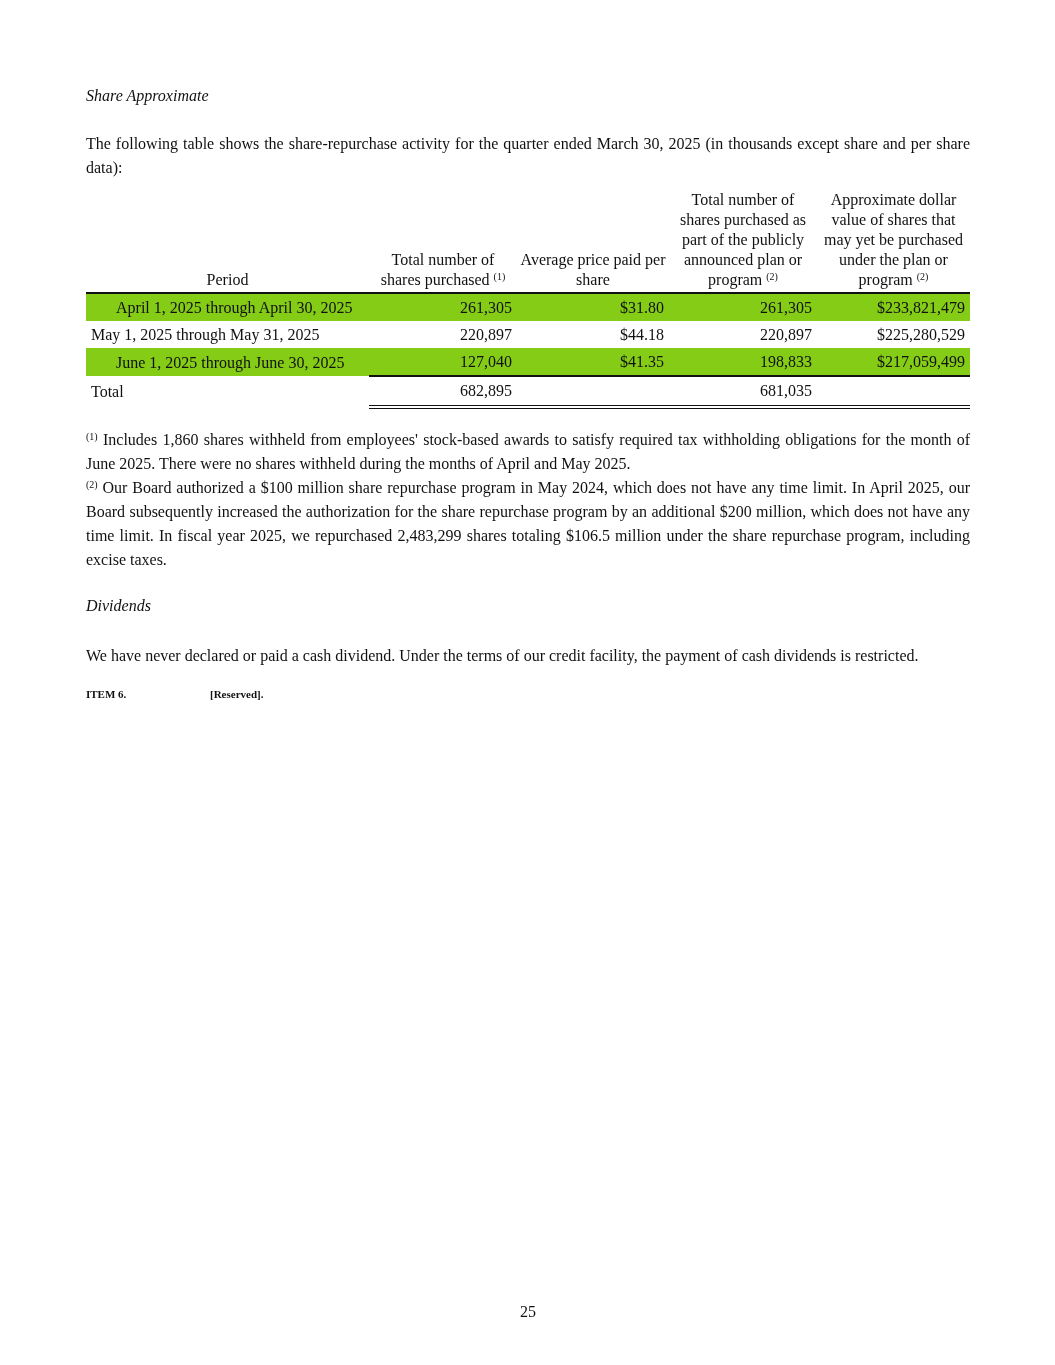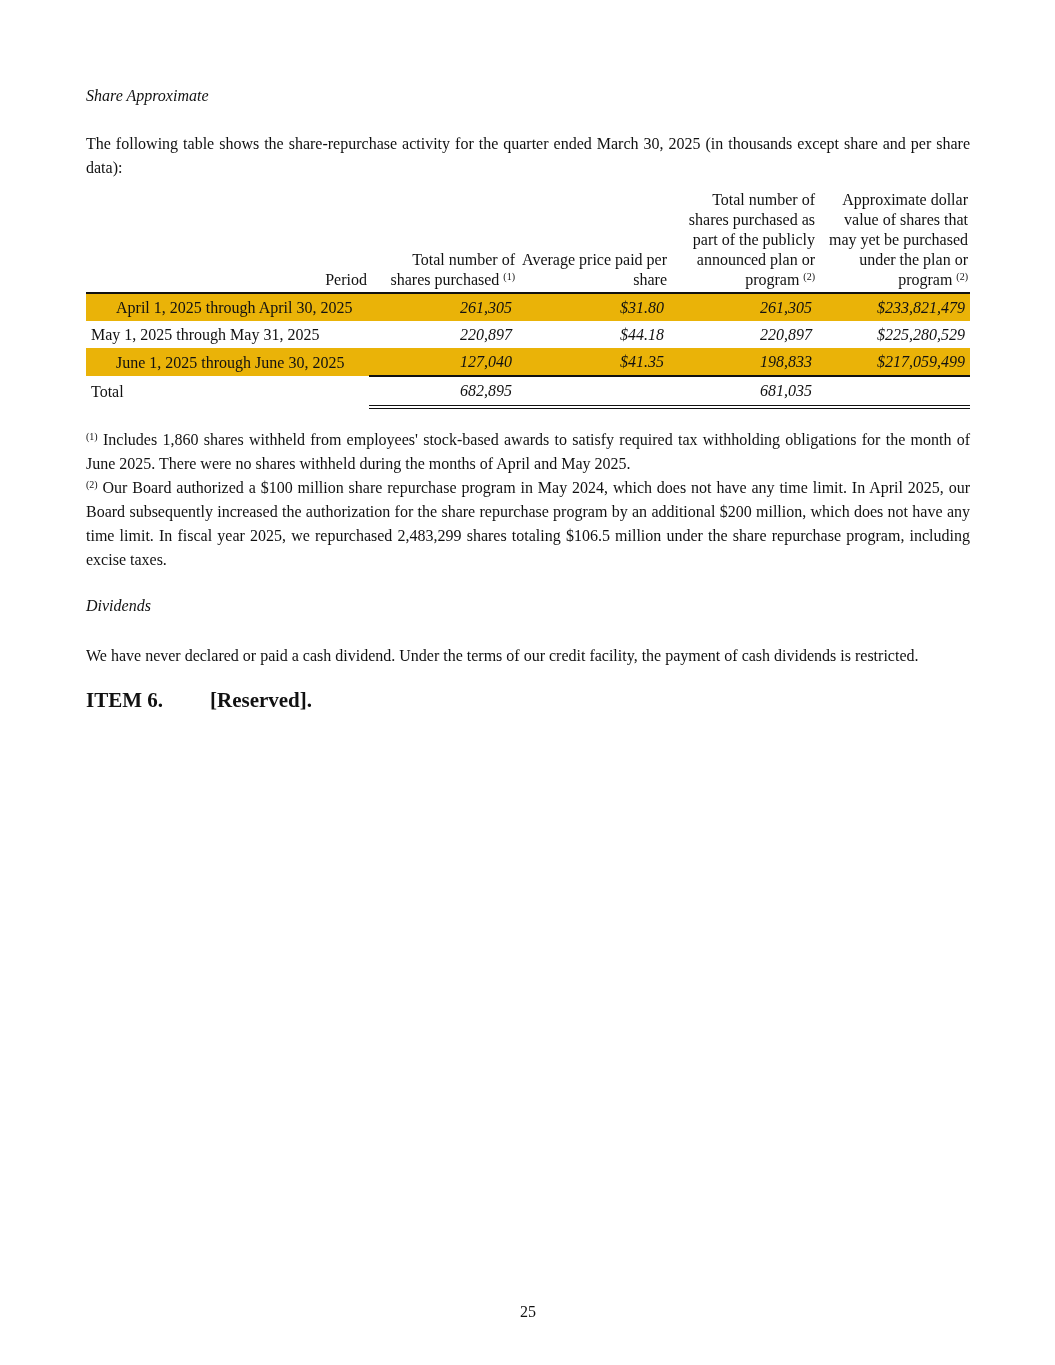--- a/index.html
+++ b/index.html
@@ -13,32 +13,32 @@
   .para {
     position: absolute; left: 0; width: 884px; font-size: 16px; line-height: 24px;
     text-align: justify;
   }
   sup { font-size: 10px; vertical-align: 5px; line-height: 0; }
   table.repurchase {
     position: absolute; left: 0; top: 190px; width: 884px;
     border-collapse: collapse; font-size: 16px;
   }
   table.repurchase th {
-    font-weight: normal; text-align: right; vertical-align: bottom;
+    font-weight: normal; text-align: center; vertical-align: bottom;
     line-height: 20px; padding: 0 2px 2px 2px;
     border-bottom: 2px solid #111;
   }
   table.repurchase td { padding: 0 5px; height: 27px; line-height: 27px; }
-  table.repurchase td.num { text-align: right; font-style: italic; }
-  table.repurchase tr.shaded td { background: #eab308; padding-left: 30px; }
+  table.repurchase td.num { text-align: right; }
+  table.repurchase tr.shaded td { background: #84cc16; padding-left: 30px; }
   table.repurchase td.period { text-align: left; white-space: nowrap; }
   tr.last-data td.ul { border-bottom: 2px solid #111; }
   tr.total td { height: 28px; line-height: 28px; }
   tr.total td.dbl { border-bottom: 4px double #111; }
-  .item6 { position: absolute; left: 0; top: 688px; font-weight: bold; font-size: 21px; }
+  .item6 { position: absolute; left: 0; top: 688px; font-weight: bold; font-size: 11px; }
   .item6 .num { display: inline-block; width: 124px; }
   .page-number { position: absolute; left: 0; width: 884px; top: 1303px; text-align: center; font-size: 16px; }
 </style>
 </head>
 <body>
 
 <div class="page">
 
   <div class="heading-italic" style="top:87px;">Share Approximate</div>
 

